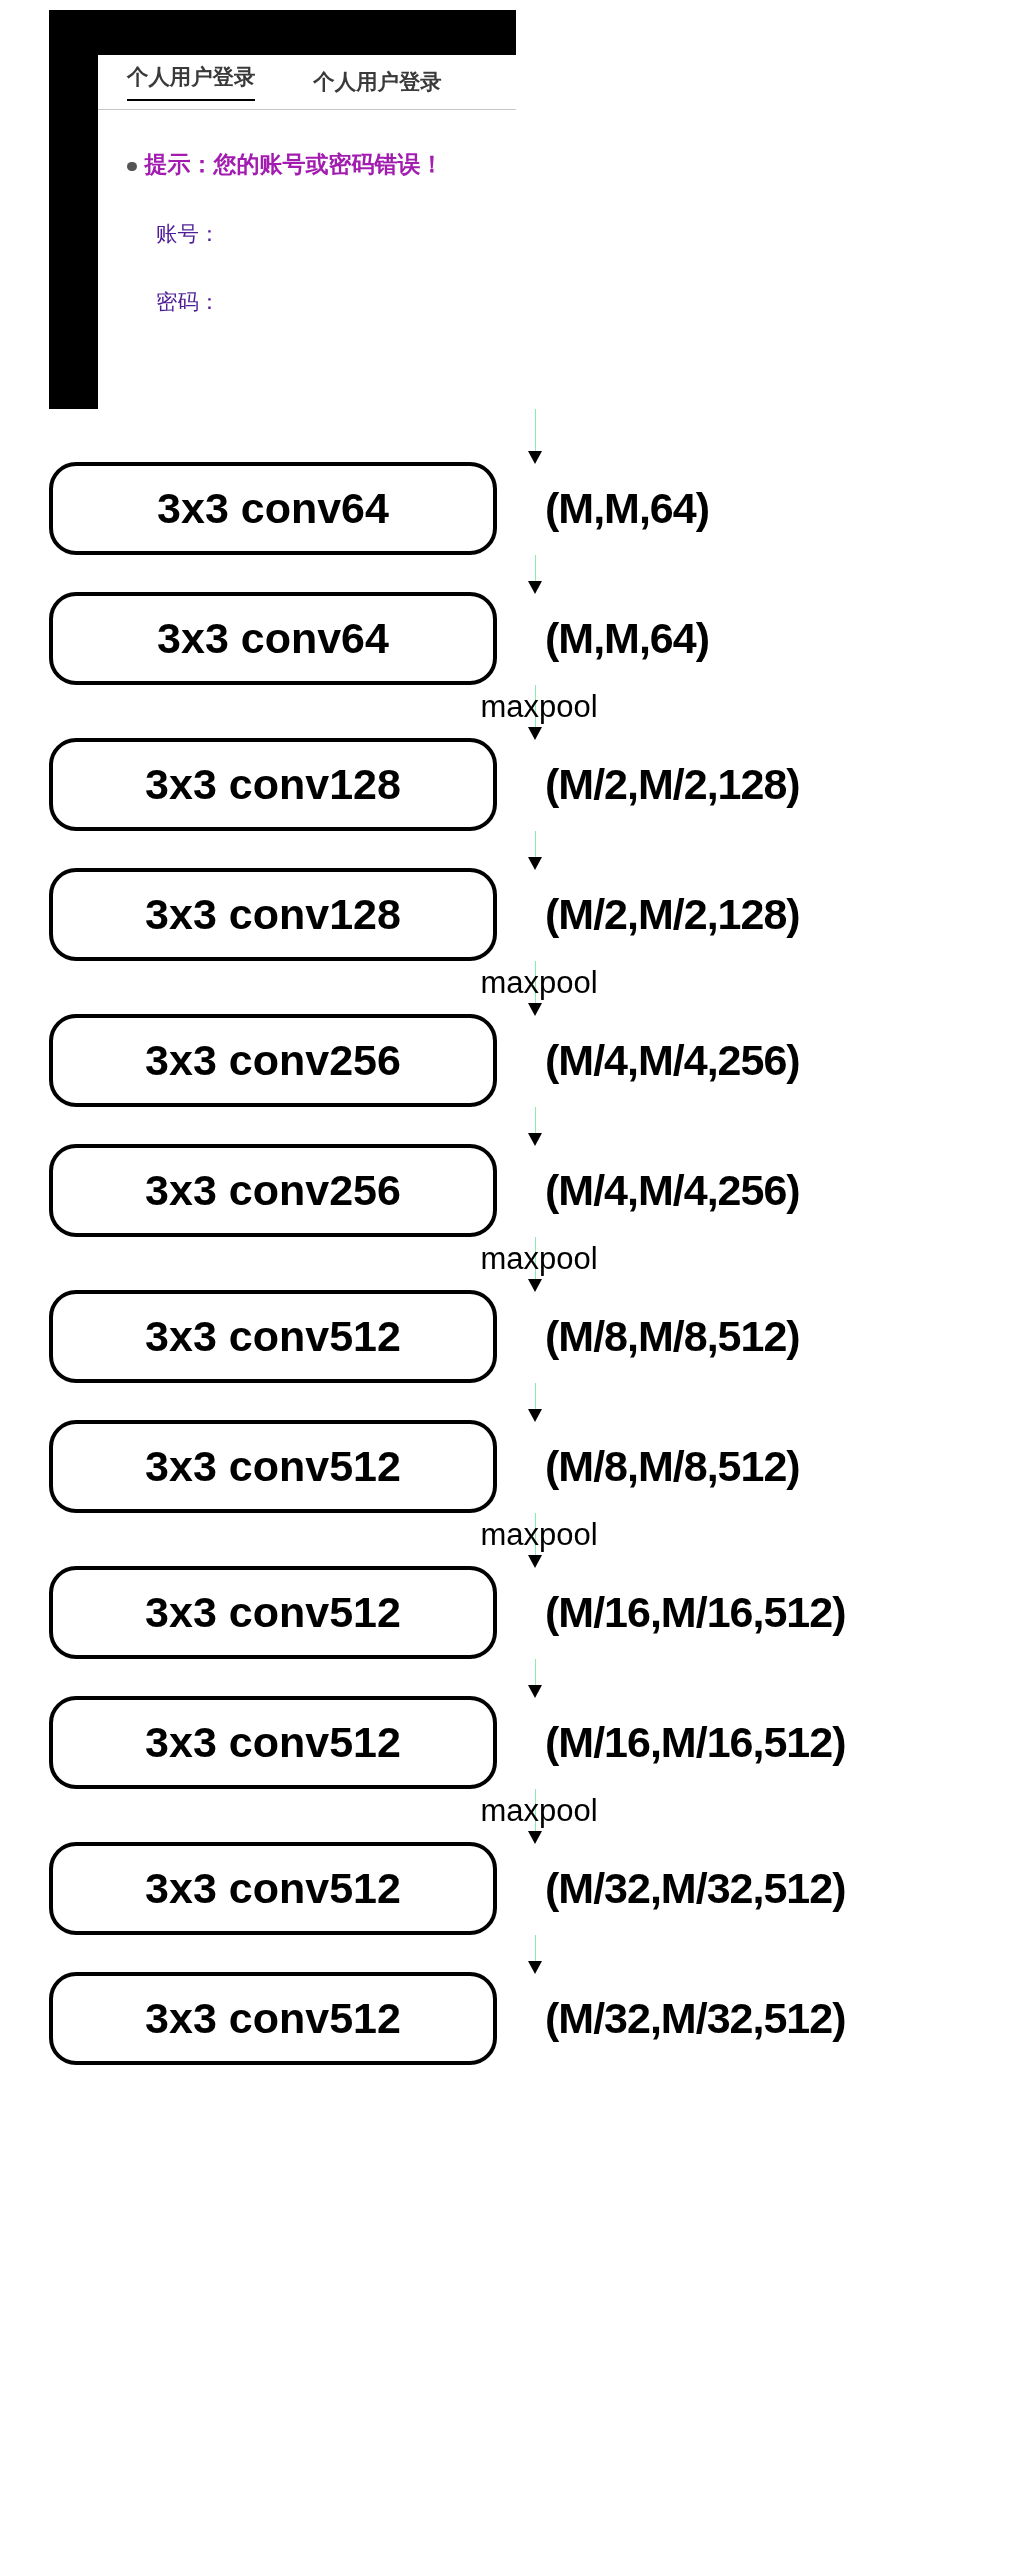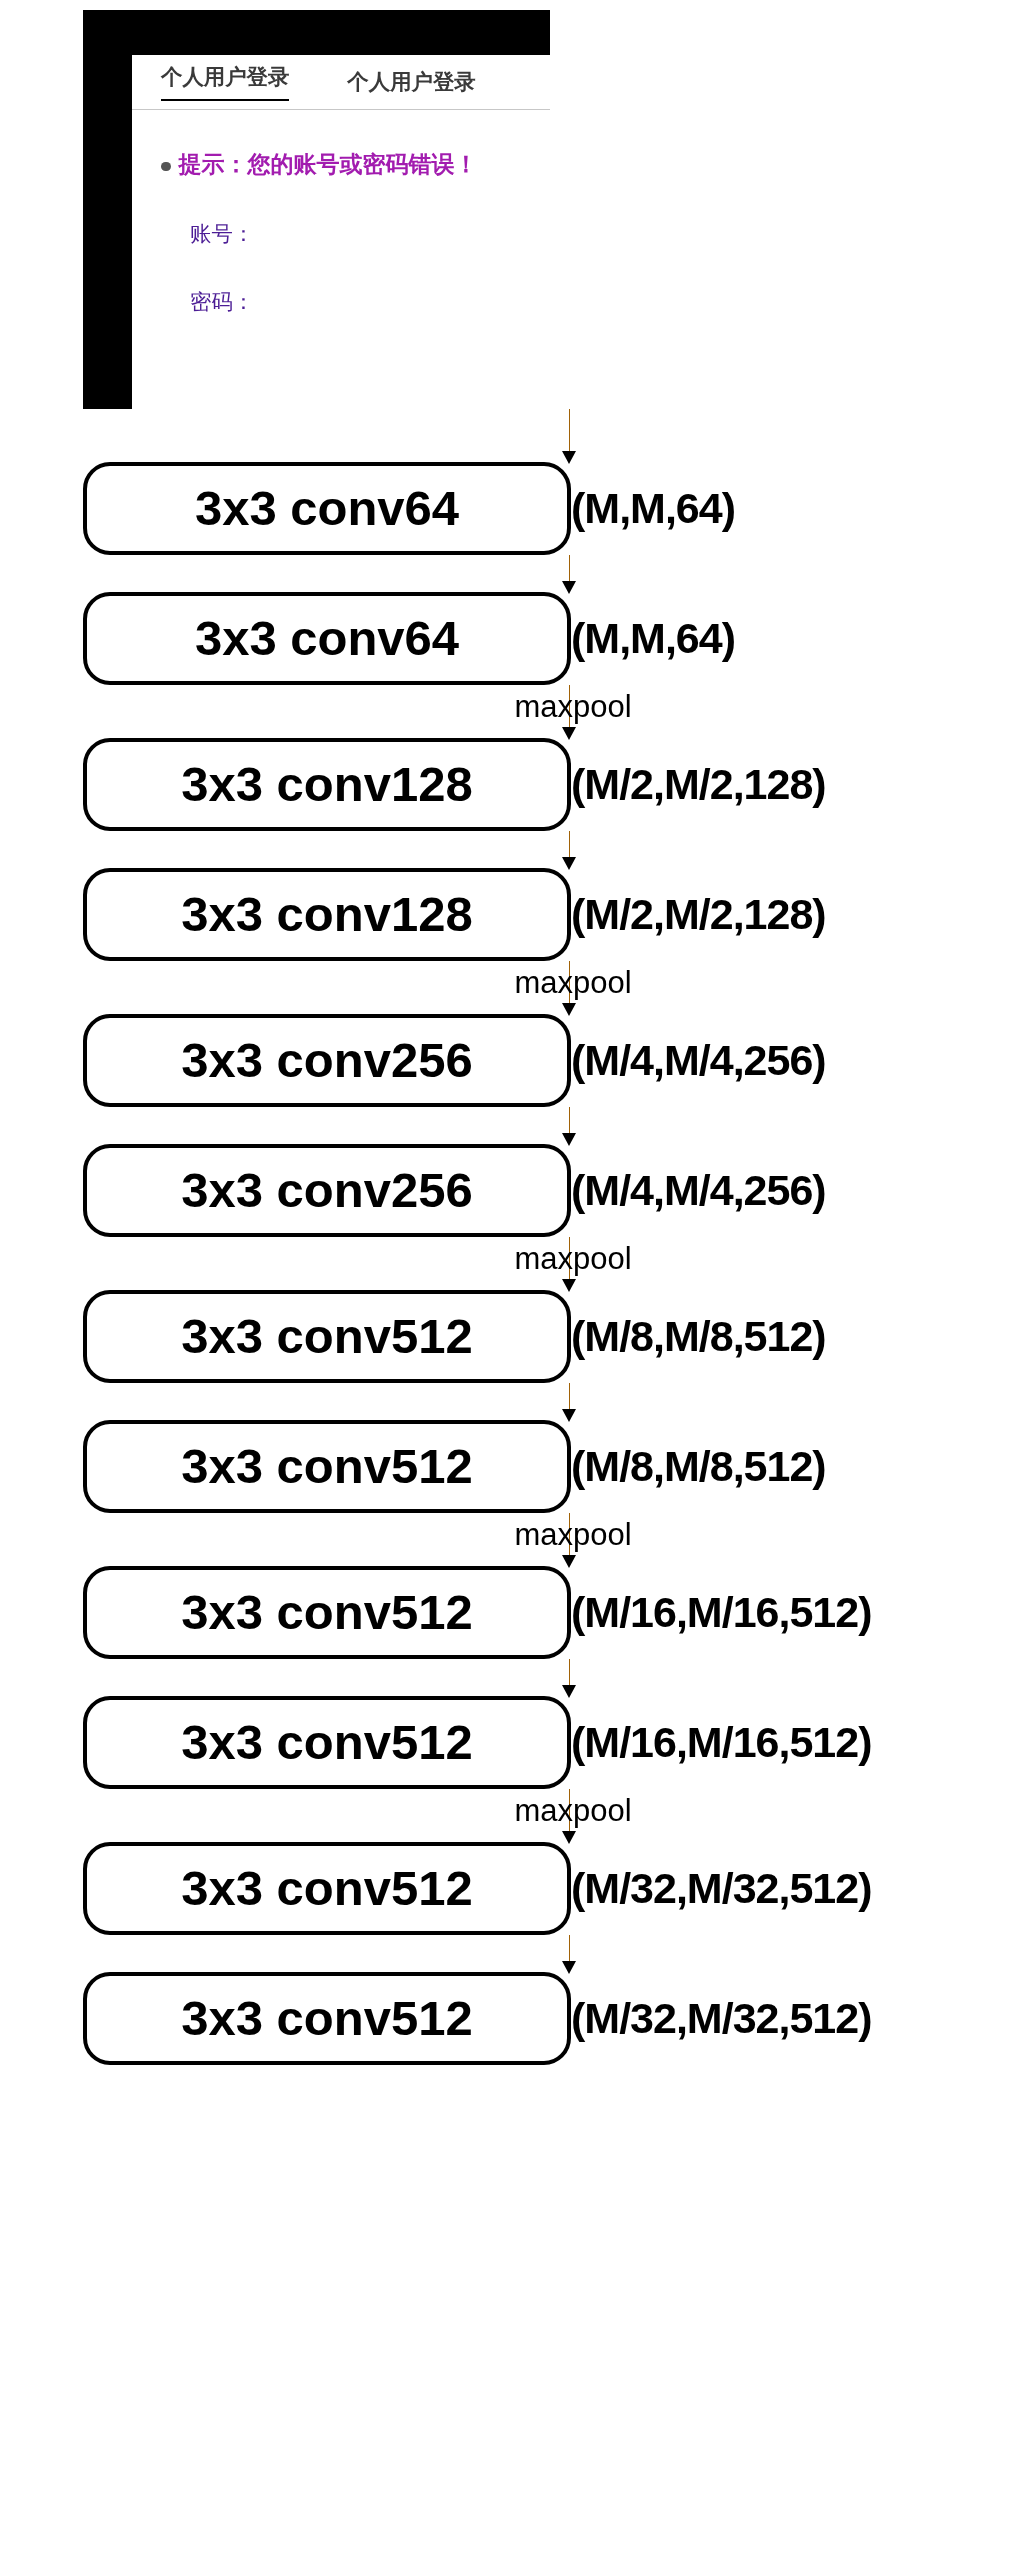--- a/index.html
+++ b/index.html
@@ -13,21 +13,20 @@
     width: 1022px;
     box-sizing: border-box;
     padding: 0;
     position: relative;
   }
   .left-col {
     width: 545px;
     display: flex;
     flex-direction: column;
     align-items: center;
-    margin-left: 34px;
   }
   .right-col {
     width: 458px;
     display: flex;
     align-items: center;
     font-weight: 900;
     font-size: 43px;
     letter-spacing: -1px;
   }
   
@@ -90,21 +89,21 @@
   }
   .form-line {
     margin: 39px 0 0 58px;
     font-size: 21.4px;
     color: #4c1d95;
     font-family: "Microsoft YaHei", Arial, sans-serif;
   }
   
   .arrow-down {
     width: 1.9px;
-    background: #a16207;
+    background: #86efac;
     height: 37px;
     position: relative;
     align-self: center;
     margin-left: 49px; 
   }
   .arrow-head {
     position: absolute;
     bottom: -1.9px;
     left: -6.8px;
     width: 0; height: 0;
@@ -117,28 +116,28 @@
     top: 3.9px;
     left: -93px;
     width: 195px;
     text-align: center;
     font-size: 31px;
     font-weight: 400;
   }
   .arrow-tall { height: 53px; }
   
   .block {
-    width: 488px;
+    width: 448px;
     height: 93px;
     border: 4.9px solid #000;
     border-radius: 27px;
     display: flex;
     align-items: center;
     justify-content: center;
-    font-size: 49px;
+    font-size: 43px;
     font-weight: 600;
     box-sizing: border-box;
     margin-left: 49px;
     align-self: flex-start;
   }
   .shape-row {
     display: flex;
     align-items: center;
     width: 100%;
   }

